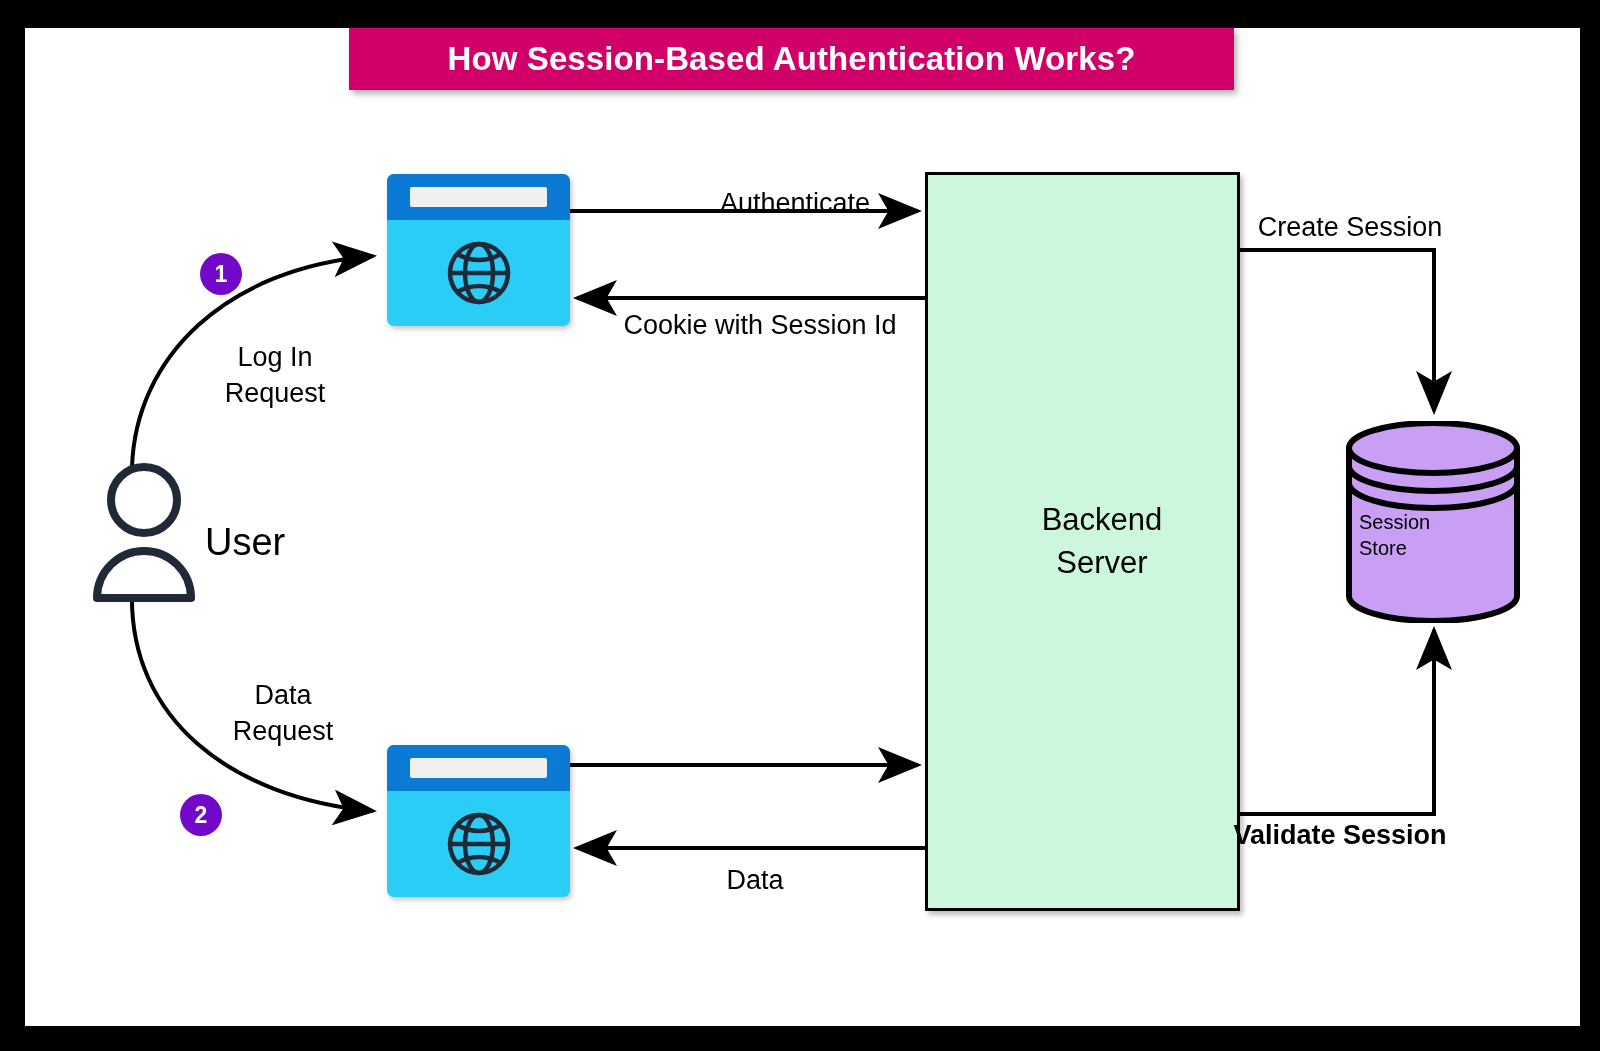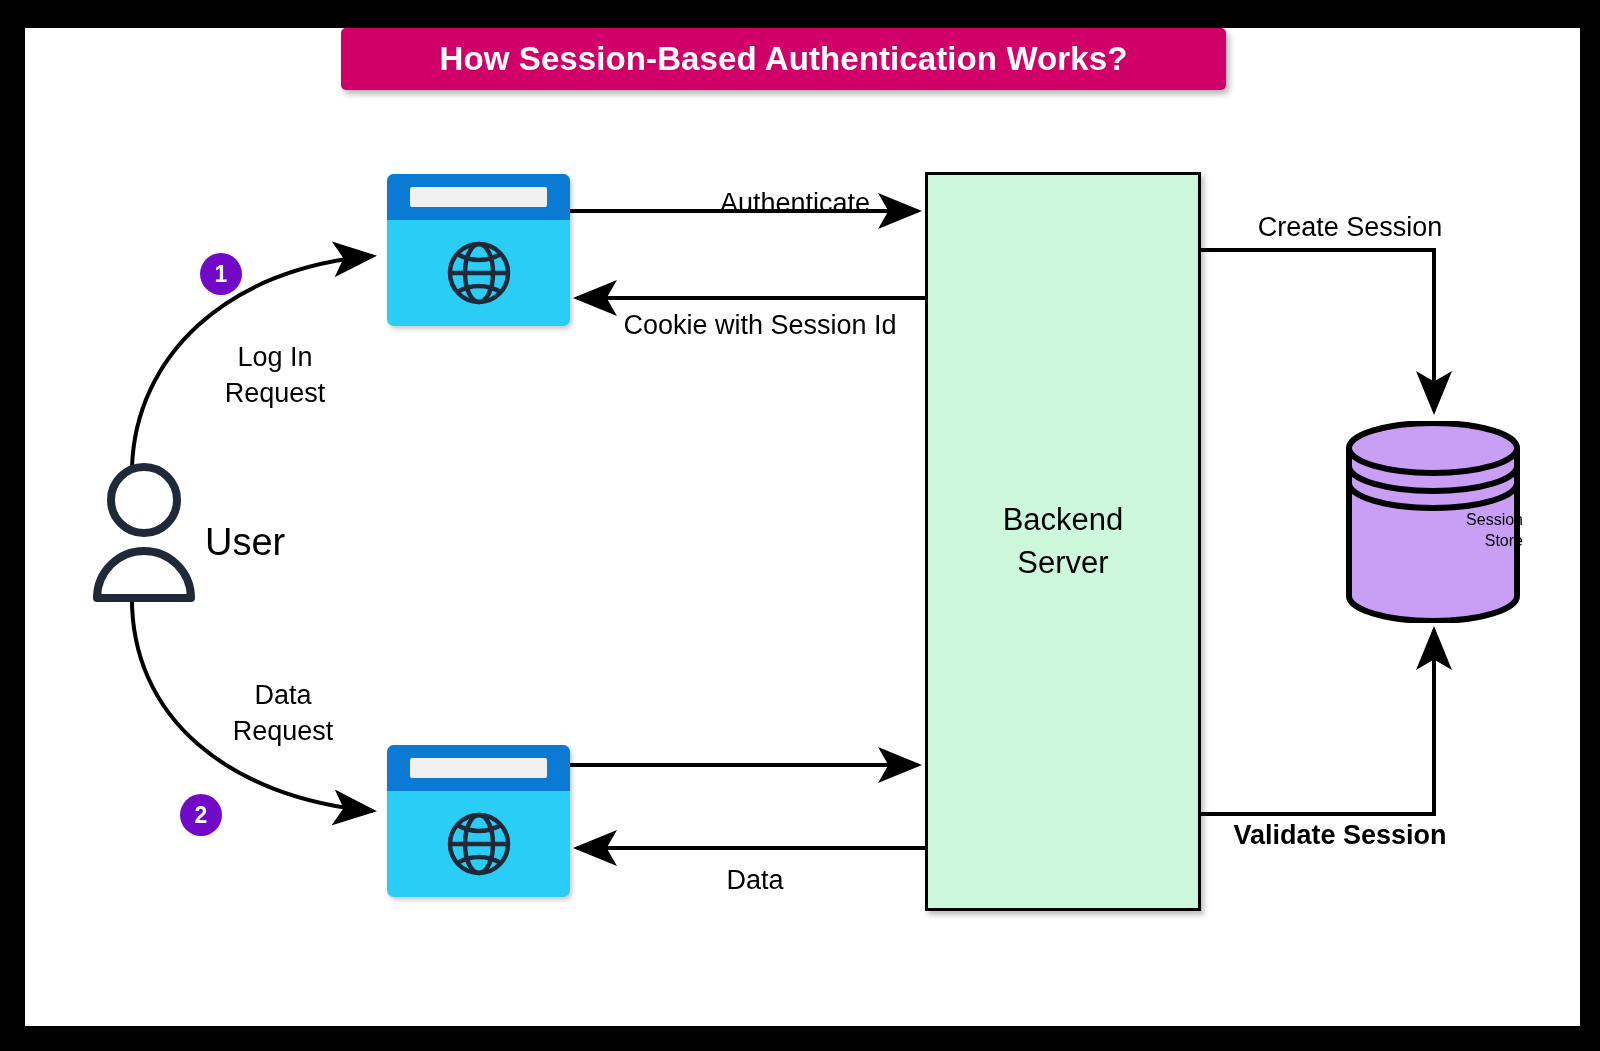--- a/index.html
+++ b/index.html
@@ -24,26 +24,26 @@
     top: 28px;
     width: 1555px;
     height: 998px;
     background: #ffffff;
     overflow: hidden;
   }
   .abs { position: absolute; }
 
   
   #title-banner {
-    left: 316px;
+    left: 324px;
     top: 0px;
     width: 885px;
     height: 62px;
     background: #d10069;
-    border-radius: 5px;
+    border-radius: 0;
     box-shadow: 3px 4px 6px rgba(0,0,0,0.30);
     display: flex;
     align-items: center;
     justify-content: center;
   }
   #title-text {
     color: #ffffff;
     font-size: 33px;
     font-weight: bold;
     letter-spacing: 0.1px;
@@ -84,43 +84,44 @@
     left: 900px;
     top: 144px;
     width: 270px;
     height: 733px;
     background: #ccf7dd;
     border: 3px solid #000000;
     box-shadow: 3px 4px 5px rgba(0,0,0,0.25);
     display: flex;
     align-items: center;
     justify-content: center;
+    padding-left: 39px;
   }
   #backend-label {
     text-align: center;
     font-size: 31px;
     color: #000000;
     line-height: 1.38;
     white-space: pre-line;
   }
 
   
   #session-store {
     left: 1318px;
     top: 393px;
     width: 180px;
     height: 202px;
   }
   #session-store-label {
     position: absolute;
-    left: 0;
+    left: 16px;
     top: 88px;
     width: 180px;
-    text-align: right;
-    font-size: 16px;
+    text-align: left;
+    font-size: 20px;
     color: #000000;
     line-height: 1.32;
     white-space: pre-line;
     pointer-events: none;
   }
 
   
   #user-figure { left: 62px; top: 430px; width: 135px; height: 150px; }
   #user-label {
     left: 180px;

